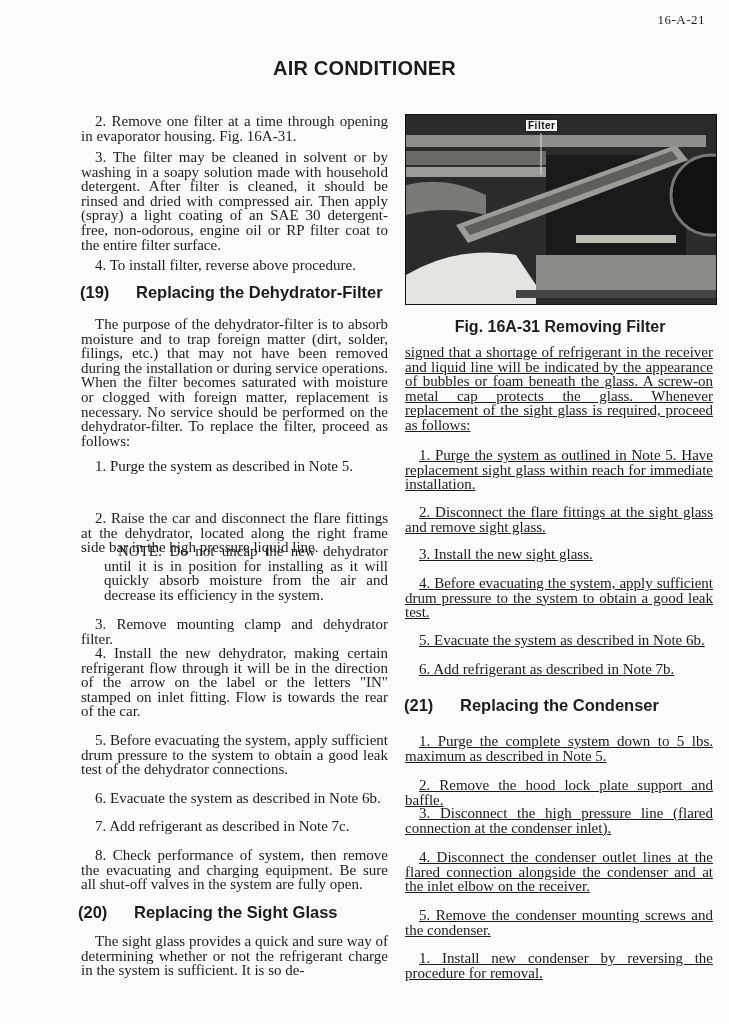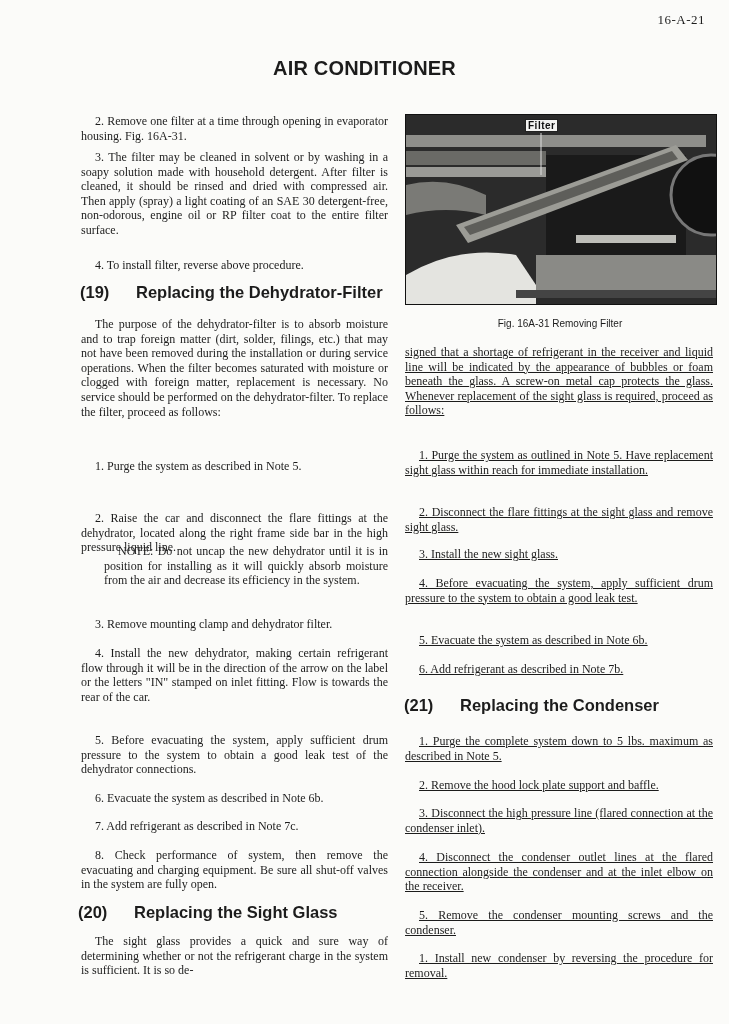--- a/index.html
+++ b/index.html
@@ -2,29 +2,29 @@
 <html><head>
 <meta charset="utf-8">
 <style>
   html, body { margin:0; padding:0; }
   body { width:729px; height:1024px; background:#fbfbf9; position:relative; overflow:hidden;
          font-family:"Liberation Serif", "DejaVu Serif", serif; color:#1c1c1c; }
   .abs { position:absolute; }
   .pagenum { right:24px; top:12px; font-size:13px; letter-spacing:0.5px; }
   .title { left:0; width:729px; top:57px; text-align:center; font-family:"Liberation Sans","DejaVu Sans",sans-serif;
            font-size:20px; font-weight:bold; letter-spacing:0.2px; }
-  .p { position:absolute; font-size:12px; line-height:14.6px; text-align:justify; text-align-last:left; }
+  .p { position:absolute; font-size:15px; line-height:14.6px; text-align:justify; text-align-last:left; }
   .col1 { left:81px; width:307px; }
   .col2 { left:405px; width:308px;text-decoration:underline; }
   .ind { text-indent:14px; }
   .note { left:104px; width:284px; text-indent:14px; }
   .h { position:absolute; font-family:"Liberation Sans","DejaVu Sans",sans-serif; font-weight:bold; font-size:16.5px; white-space:nowrap; }
   .h .num { display:inline-block; width:56px; }
   .fig { left:405px; top:114px; width:310px; height:189px; background:#14532d; overflow:hidden; border:1px solid #111; }
-  .caption { left:405px; width:310px; top:318px; text-align:center; font-family:"Liberation Sans","DejaVu Sans",sans-serif; font-size:10px; font-weight:normal; }
+  .caption { left:405px; width:310px; top:318px; text-align:center; font-family:"Liberation Sans","DejaVu Sans",sans-serif; font-size:16px; font-weight:bold; }
   .fig-label { position:absolute; left:119px; top:4px; background:#f4f4f2; color:#111; font-family:"Liberation Sans","DejaVu Sans",sans-serif;
                font-size:10px; font-weight:bold; padding:0 2px; border:1px solid #222; letter-spacing:0.5px; }
 </style>
 </head>
 <body>
 
 <div class="abs pagenum">16-A-21</div>
 <div class="abs title">AIR CONDITIONER</div>
 
 <div class="p col1 ind" style="top:114px;">2. Remove one filter at a time through opening in evaporator housing. Fig. 16A-31.</div>

